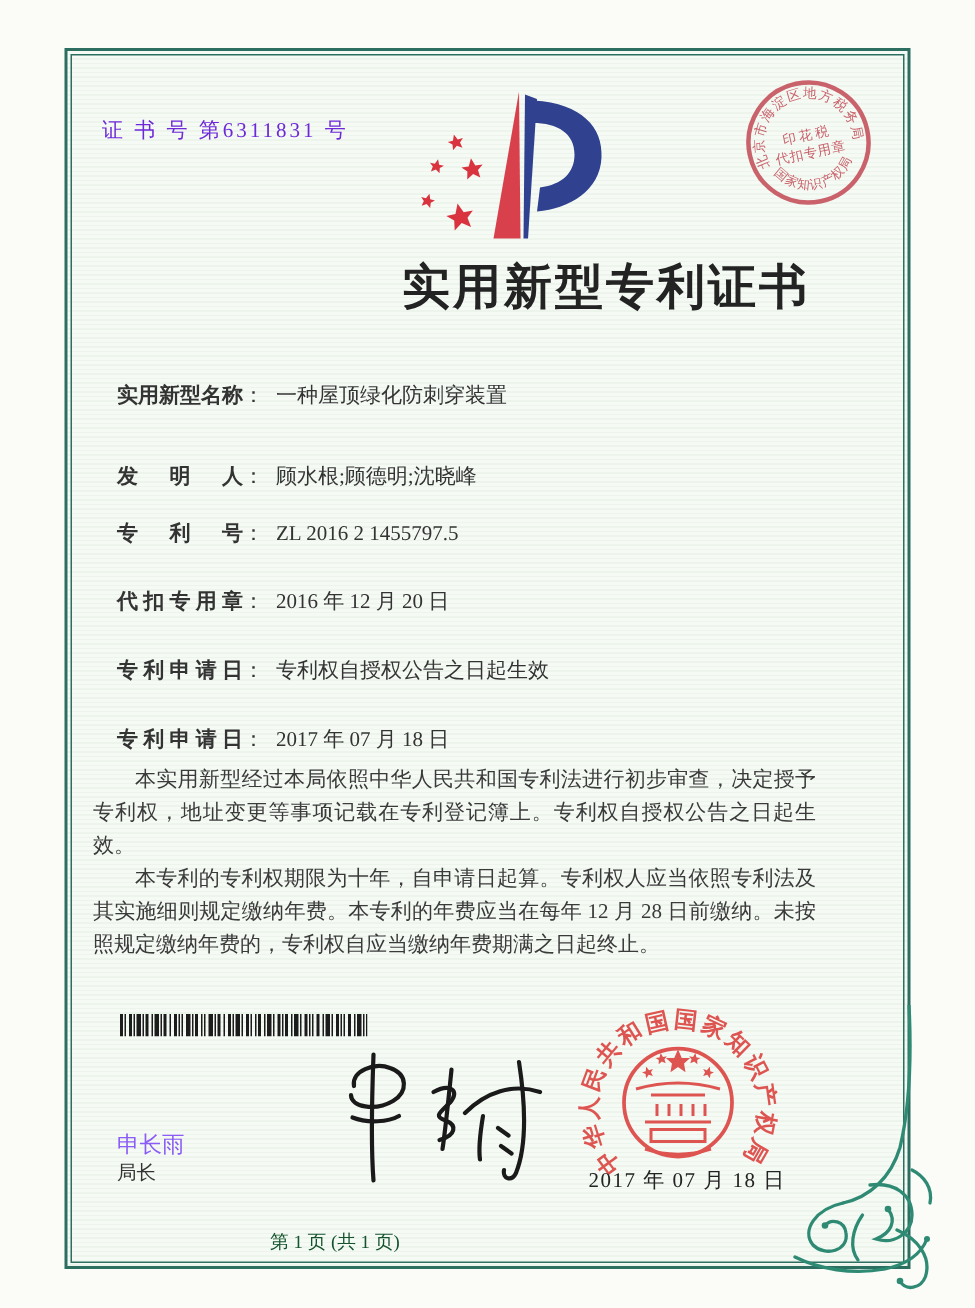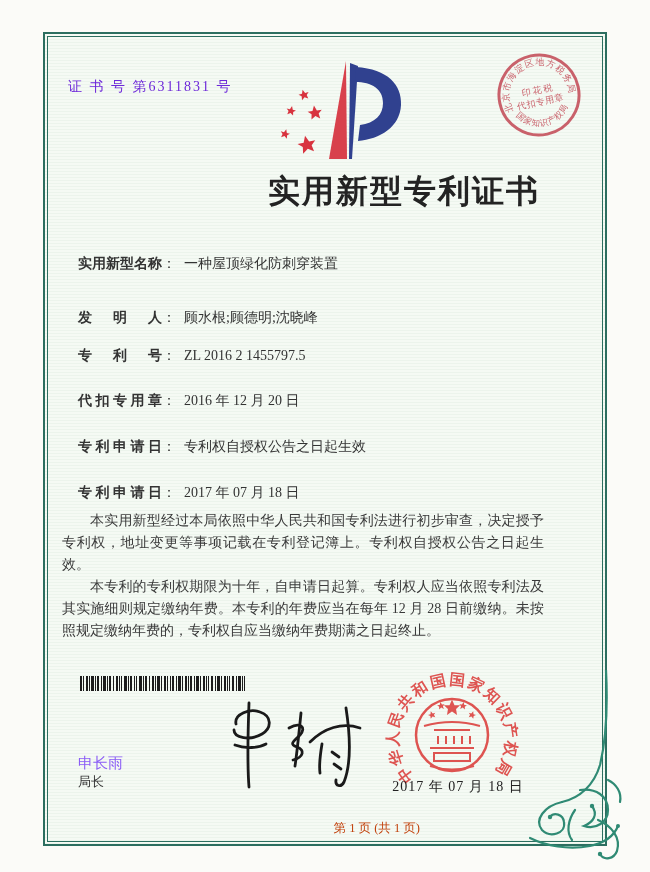--- a/index.html
+++ b/index.html
@@ -16,21 +16,21 @@
          letter-spacing:2px;color:#232323;}
   .field{left:78px;font-size:14px;white-space:nowrap;color:#333;}
   .flabel{display:inline-block;width:84px;text-align:justify;text-align-last:justify;font-weight:bold;}
   .fcolon{margin-right:8px;}
   .paras{left:62px;top:510px;width:482px;}
   .paras p{margin:0;font-size:14px;line-height:22px;text-indent:2em;text-align:justify;color:#3a3a3a;}
   .signer-title{left:78px;top:726px;font-size:13px;color:#333;margin-top:47px;}
   .signer-name{left:78px;top:754px;font-size:15px;color:#8b5cf6;}
   .seal-date{left:392px;top:778px;width:132px;text-align:center;font-size:14px;
              letter-spacing:1px;color:#222;z-index:6;}
-  .footer{left:180px;top:820px;width:240px;text-align:right;font-size:12.5px;color:#c2410c;}
+  .footer{left:180px;top:820px;width:240px;text-align:left;font-size:12.5px;color:#14532d;}
   svg{display:block;}
   .z5{z-index:5;} .z4{z-index:4;} .z3{z-index:3;}
 </style>
 </head>
 <body>
 
 <svg width="0" height="0" style="position:absolute" aria-hidden="true">
   <defs>
     <path id="star" d="M0 -10 L2.94 -3.09 L9.51 -3.09 L4.76 1.18 L5.88 8.09 L0 4 L-5.88 8.09 L-4.76 1.18 L-9.51 -3.09 L-2.94 -3.09 Z"></path>
   </defs>

